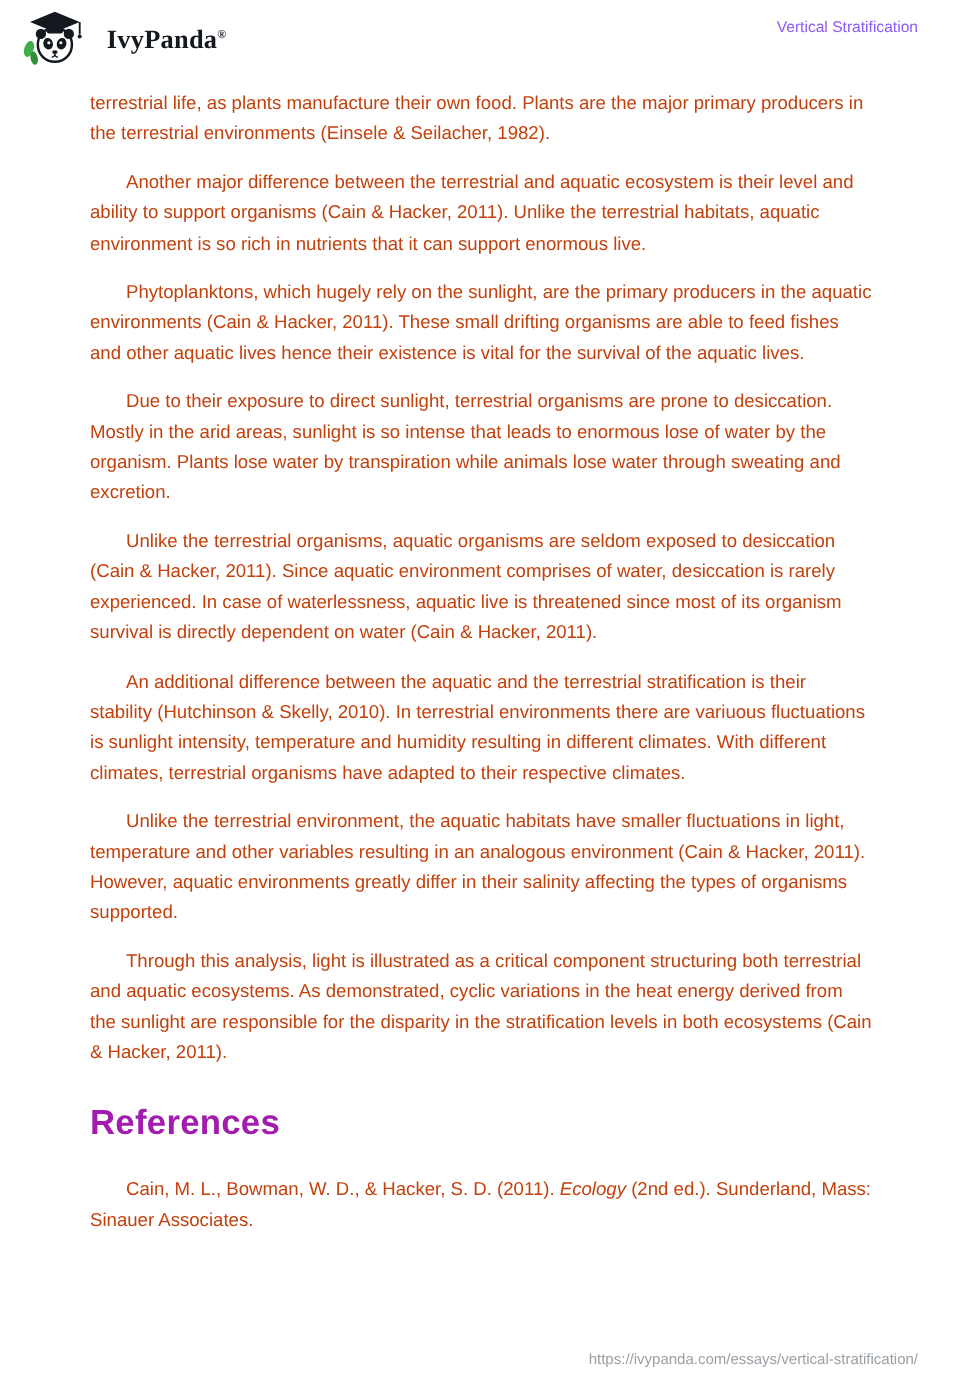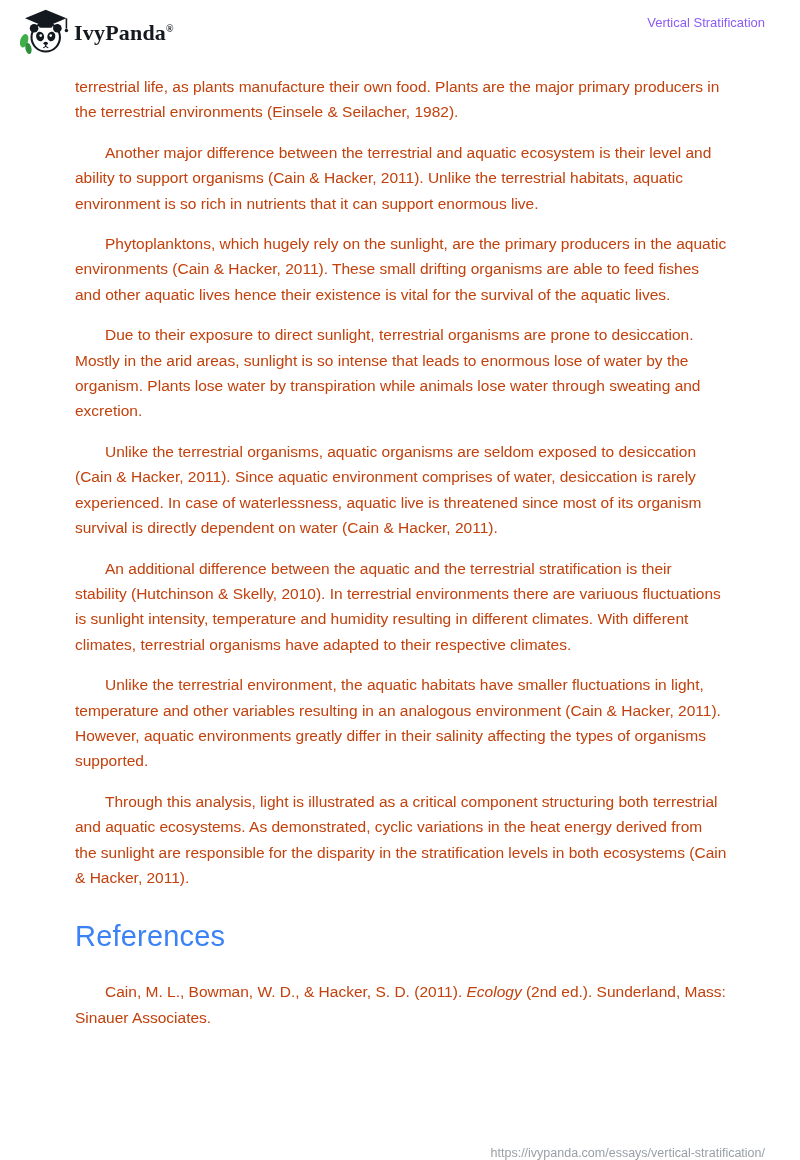--- a/index.html
+++ b/index.html
@@ -22,21 +22,21 @@
   .page-header {
     display: flex;
     justify-content: space-between;
     align-items: flex-start;
     padding: 8px 35px 0 18px;
     height: 62px;
   }
   .brand-wrap {
     display: flex;
     align-items: center;
-    gap: 4px;
+    gap: 19px;
     cursor: pointer;
   }
   .logo-svg { display: block; }
   .brand-text {
     font-family: "Liberation Serif", serif;
     font-weight: bold;
     font-size: 22px;
     color: #14191f;
     letter-spacing: 0.2px;
   }
@@ -56,31 +56,31 @@
   }
   .content p {
     font-size: 15.5px;
     line-height: 25.4px;
     margin: 0 0 15px 0;
     color: #c2410c;
   }
   .content p.indent { text-indent: 30px; }
   .references-heading {
     font-family: "Liberation Sans", sans-serif;
-    font-weight: normal;
+    font-weight: bold;
     font-size: 29px;
-    color: #3b82f6;
+    color: #a21caf;
     margin: 30px 0 26px 0;
     letter-spacing: 0.2px;
   }
   .reference-entry em { font-style: italic; margin-top: 15px; }
   .page-footer {
     position: absolute;
     right: 35px;
-    bottom: 0;
+    bottom: 20px;
     font-size: 12.5px;
     color: #9aa0a6;
   }
 </style>
 </head>
 <body>
 
 <div class="page">
 
   <div class="page-header">

